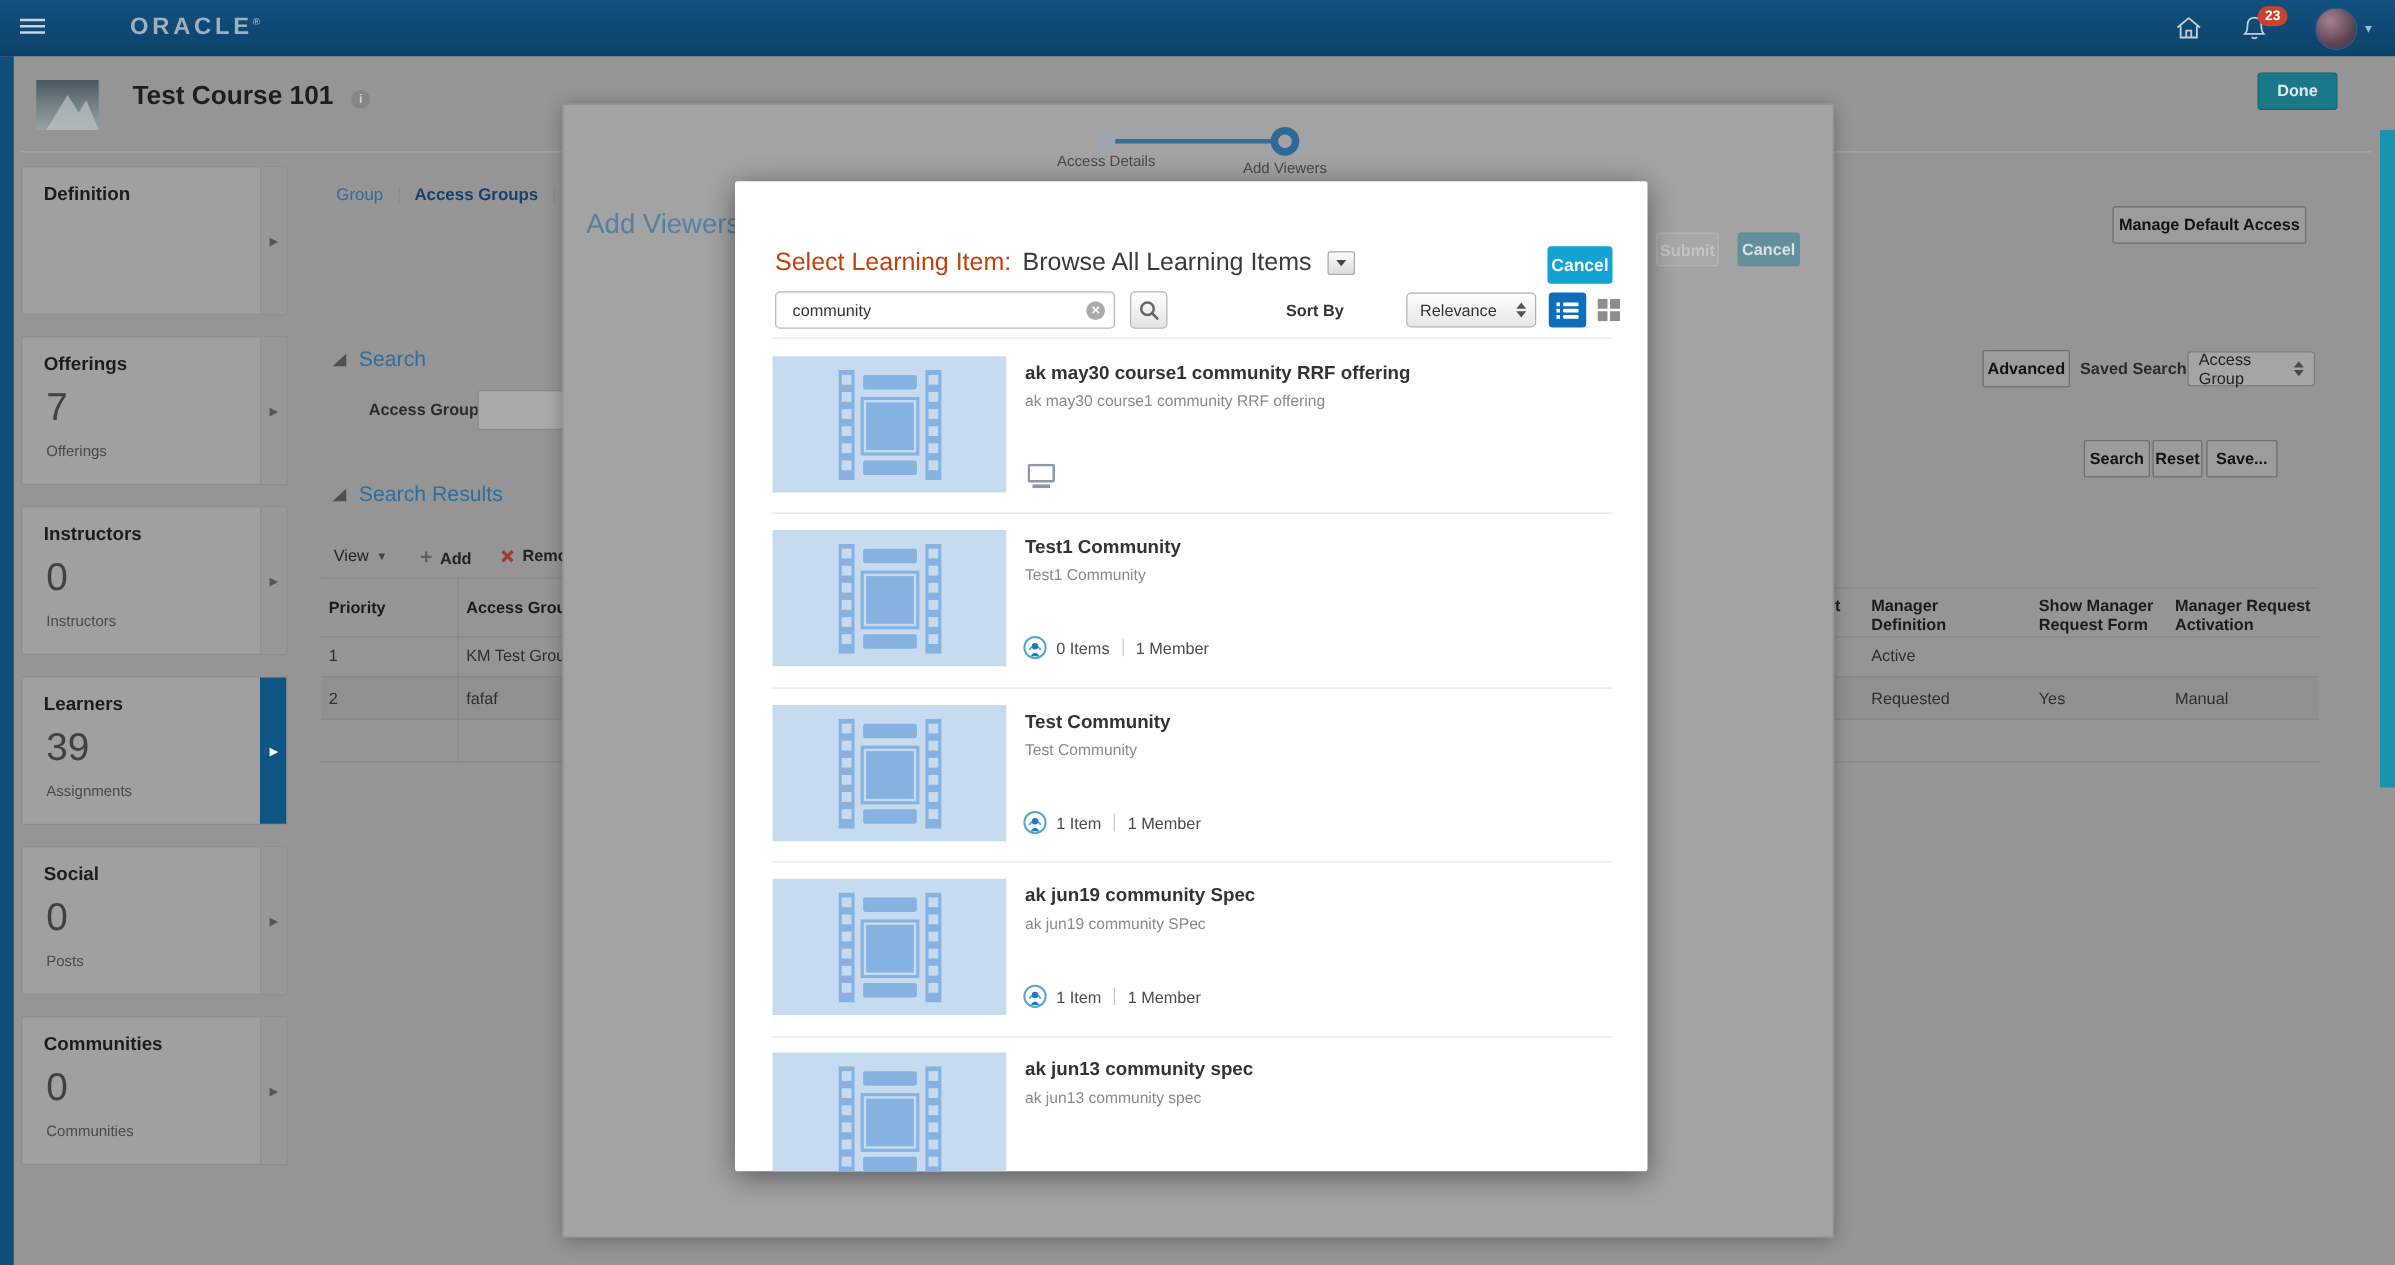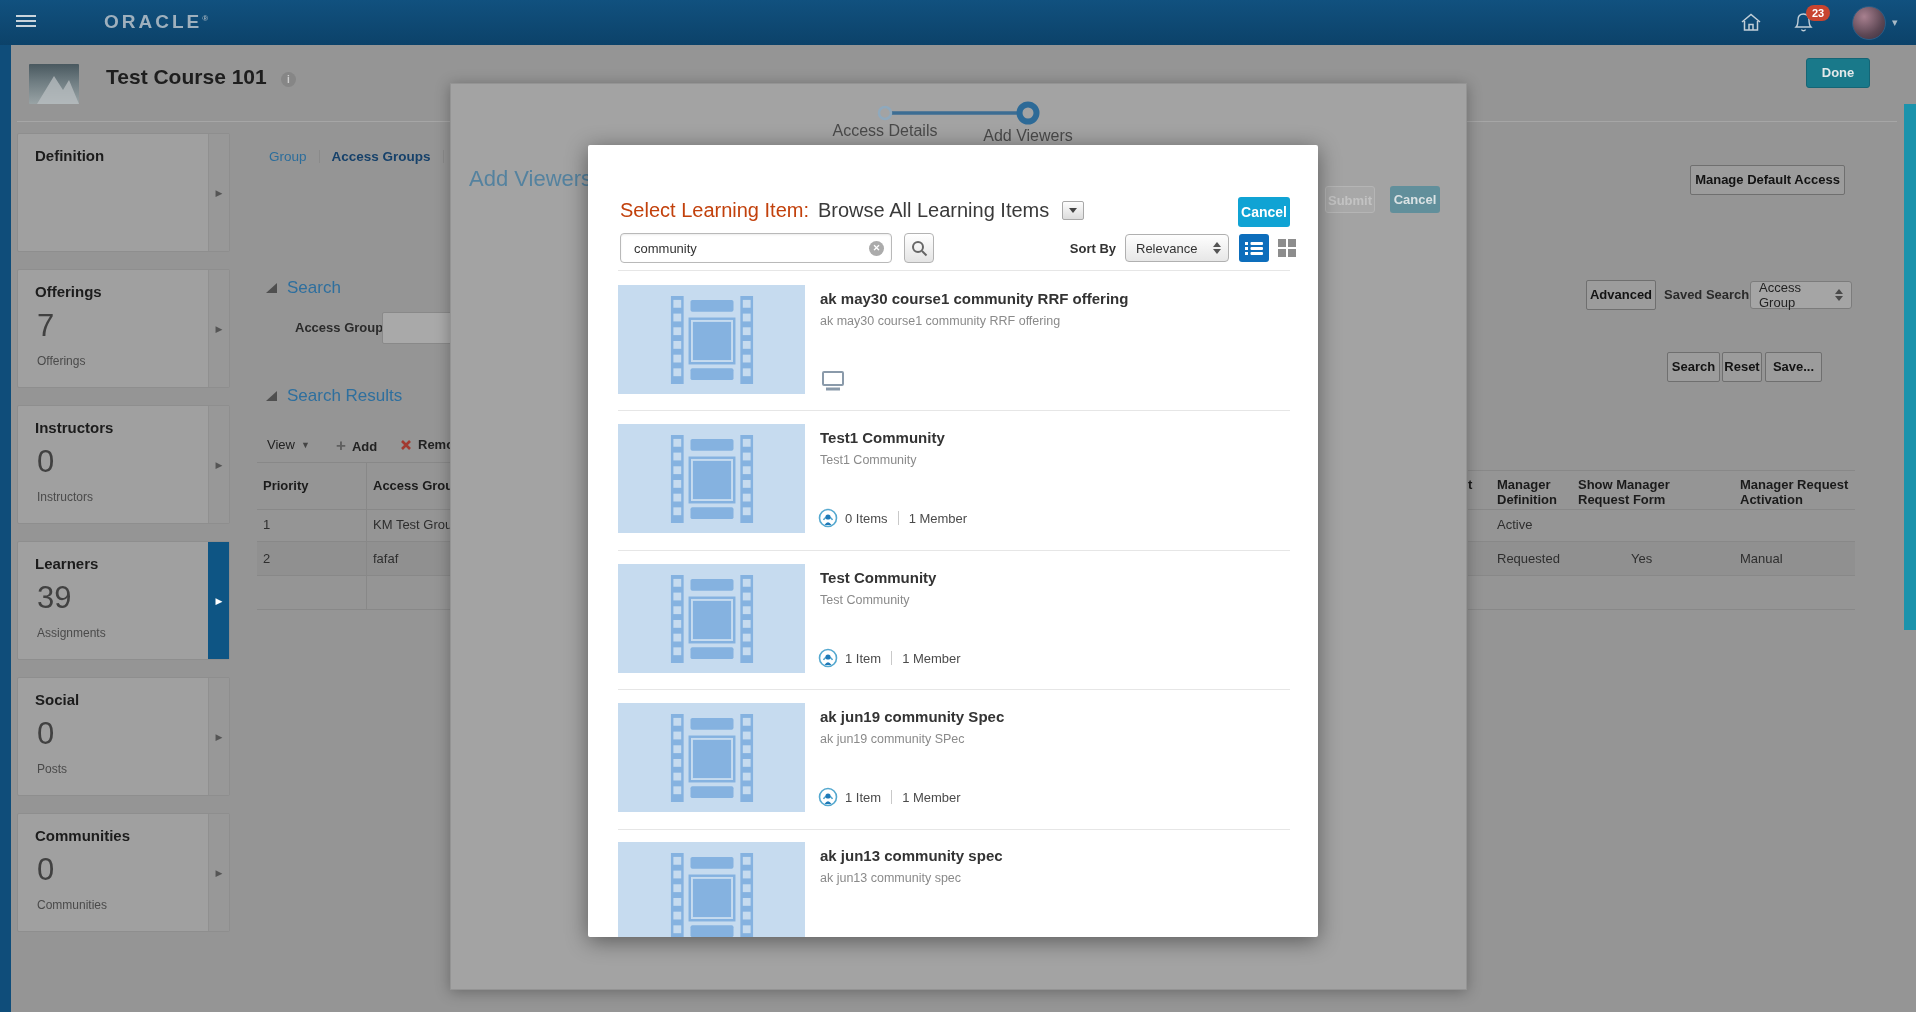--- a/index.html
+++ b/index.html
@@ -64,21 +64,21 @@
   .th{position:absolute;font-size:13px;font-weight:bold;color:#1b1b1b;line-height:15px;}
   .td{position:absolute;font-size:13px;color:#2e2e2e;white-space:nowrap;}
   .rowband{position:absolute;height:34px;background:#8d8d8d;opacity:.55;}
   .tool{font-size:13px;color:#222;display:flex;align-items:center;gap:6px;cursor:pointer;font-weight:bold;}
   
   .wizard{position:absolute;left:450px;top:83px;width:1017px;height:907px;background:#a3a3a3;
           border:1px solid #949494;box-shadow:0 2px 14px rgba(0,0,0,.3);z-index:10;box-sizing:border-box;}
   .wiz-title{position:absolute;left:18px;top:82px;font-size:22px;color:#54829f;}
   .wiz-btn{position:absolute;width:50px;height:27px;border-radius:3px;font-size:13px;font-weight:bold;
            text-align:center;line-height:27px;cursor:pointer;}
-  .step-lbl{position:absolute;font-size:16px;color:#4a4a4a;transform:translateX(-50%);white-space:nowrap;}
+  .step-lbl{position:absolute;font-size:12px;color:#4a4a4a;transform:translateX(-50%);white-space:nowrap;}
   
   .modal{position:absolute;left:588px;top:145px;width:730px;height:792px;background:#fff;
          border-radius:2px;box-shadow:0 4px 22px rgba(0,0,0,.45);z-index:20;overflow:hidden;}
   .m-title-lbl{font-size:20px;color:#c2410c;}
   .m-title-val{font-size:20px;color:#3a3a3a;margin-left:9px;}
   .m-dd{width:20px;height:17px;border:1px solid #a8a8a8;border-radius:2px;margin-left:13px;
         background:linear-gradient(180deg,#fdfdfd,#dcdcdc);display:inline-flex;align-items:center;
         justify-content:center;cursor:pointer;}
   .m-dd b{width:0;height:0;border-left:4px solid transparent;border-right:4px solid transparent;
           border-top:5px solid #444;}
@@ -91,21 +91,21 @@
   .m-clear{position:absolute;left:281px;top:96px;width:15px;height:15px;border-radius:50%;
            background:#ababab;color:#fff;font-size:9px;font-weight:bold;text-align:center;
            line-height:15px;cursor:pointer;}
   .m-mag{position:absolute;left:316px;top:88px;width:30px;height:30px;border:1px solid #b3b3b3;
          border-radius:4px;background:linear-gradient(180deg,#fff,#e4e4e4);display:flex;
          align-items:center;justify-content:center;cursor:pointer;box-sizing:border-box;}
   .m-sort{position:absolute;right:22px;top:88px;height:30px;display:flex;align-items:center;}
   .m-sort .sb{font-size:13px;font-weight:bold;color:#333;margin-right:9px;}
   .m-select{width:104px;height:28px;border:1px solid #b0b0b0;border-radius:4px;
             background:linear-gradient(180deg,#fefefe,#e7e7e7);display:flex;align-items:center;
-            padding:0 7px 0 10px;box-sizing:border-box;font-size:13px;color:#333;cursor:pointer;}
+            padding:0 7px 0 10px;box-sizing:border-box;font-size:13px;color:#333;cursor:pointer;margin-left:41px;}
   .m-list{width:30px;height:28px;background:#0d6ebc;border-radius:3px;margin-left:10px;display:flex;
           align-items:center;justify-content:center;cursor:pointer;}
   .m-grid{margin-left:9px;cursor:pointer;display:flex;}
   .m-div{position:absolute;left:30px;width:672px;height:1px;background:#e6e6e6;}
   .item{position:absolute;left:0;width:665px;height:139px;}
   .thumb{position:absolute;left:30px;top:0;width:187px;height:109px;background:#c6dbef;
          display:flex;align-items:center;justify-content:center;cursor:pointer;}
   .i-title{position:absolute;left:232px;top:5px;font-size:15px;font-weight:bold;color:#333;
            white-space:nowrap;cursor:pointer;}
   .i-sub{position:absolute;left:232px;top:29px;font-size:12.5px;color:#8a8a8a;white-space:nowrap;}
@@ -257,21 +257,21 @@
     <div class="td" style="left:263px;top:551px">2</div>
     <div class="td" style="left:373px;top:551px">fafaf</div>
     <div class="hline" style="left:257px;top:575px;width:193px"></div>
     <div class="hline" style="left:257px;top:609px;width:193px"></div>
     <div class="vline" style="left:366px;top:462px;height:147px"></div>
 
     <div class="hline" style="left:1468px;top:470px;width:387px"></div>
     <div class="rowband" style="left:1468px;top:541px;width:387px"></div>
     <div class="th" style="left:1468px;top:477px">t</div>
     <div class="th" style="left:1497px;top:477px;width:80px">Manager Definition</div>
-    <div class="th" style="left:1578px;top:477px;width:100px">Show Manager Request Form</div>
+    <div class="th" style="left:1631px;top:477px;width:100px">Show Manager Request Form</div>
     <div class="th" style="left:1740px;top:477px;width:118px">Manager Request Activation</div>
     <div class="hline" style="left:1468px;top:509px;width:387px"></div>
     <div class="td" style="left:1497px;top:517px">Active</div>
     <div class="hline" style="left:1468px;top:541px;width:387px"></div>
     <div class="td" style="left:1497px;top:551px">Requested</div>
     <div class="td" style="left:1631px;top:551px">Yes</div>
     <div class="td" style="left:1740px;top:551px">Manual</div>
     <div class="hline" style="left:1468px;top:575px;width:387px"></div>
     <div class="hline" style="left:1468px;top:609px;width:387px"></div>
   </div>

